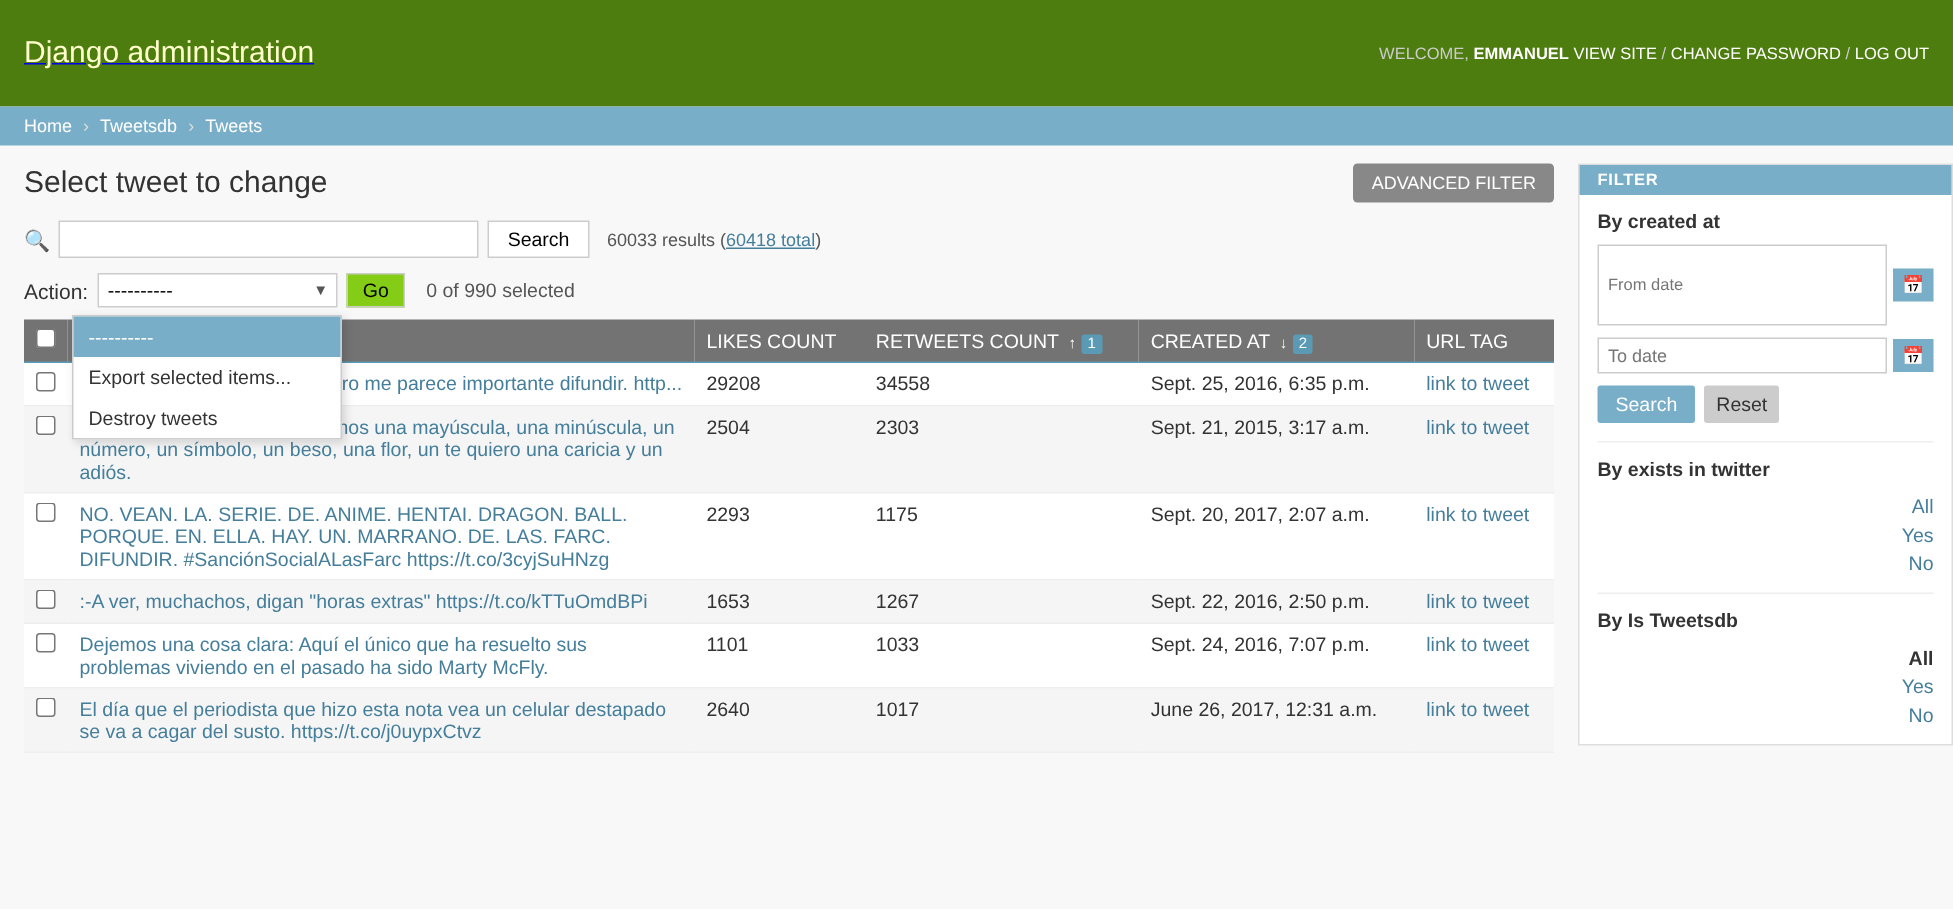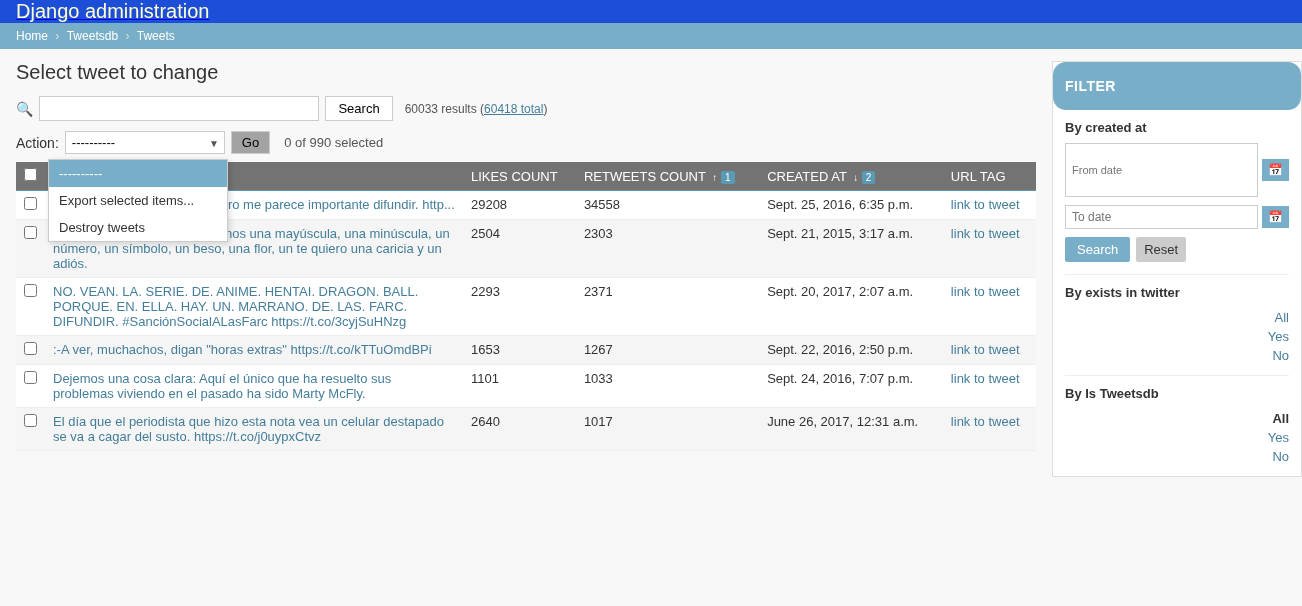--- a/index.html
+++ b/index.html
@@ -1,21 +1,21 @@
 <!DOCTYPE html>
 <html><head>
   <meta charset="utf-8">
   <style>
     * { box-sizing: border-box; margin: 0; padding: 0; }
     body { font-family: Arial, sans-serif; font-size: 13px; background: #f8f8f8; color: #333; }
 
     
     #header {
-      background: #1d4ed8;
-      padding: 0 16px;
+      background: #4d7c0f;
+      padding: 24px 16px;
       display: flex;
       justify-content: space-between;
       align-items: center;
     }
 
     
     #breadcrumb {
       background: #79aec8;
       padding: 6px 16px;
       font-size: 12px;
@@ -110,21 +110,21 @@
       position: absolute;
       right: 6px;
       top: 50%;
       transform: translateY(-50%);
       pointer-events: none;
       font-size: 10px;
       color: #555;
     }
     .go-btn {
       padding: 3px 10px;
-      background: #a3a3a3;
+      background: #84cc16;
       border: 1px solid #ccc;
       cursor: pointer;
       font-size: 13px;
     }
     .selected-count { color: #555; font-size: 13px; margin-left: 8px; }
 
     
     .dropdown-menu {
       position: absolute;
       top: 28px;
@@ -183,26 +183,25 @@
       margin-top: 12px;
     }
     .filter-section {
       background: #fff;
       border: 1px solid #ddd;
       margin-bottom: 0;
     }
     .filter-header {
       background: #79aec8;
       color: #fff;
-      padding: 16px 12px;
-      font-size: 14px;
+      padding: 4px 12px;
+      font-size: 11px;
       font-weight: bold;
       letter-spacing: 0.5px;
       text-transform: uppercase;
-      border-radius: 13px;
     }
     .filter-body { padding: 10px 12px; }
     .filter-group-title {
       font-size: 13px;
       font-weight: bold;
       margin-bottom: 8px;
       color: #333;
     }
     .filter-date-row {
       display: flex;
@@ -260,36 +259,47 @@
     .filter-option.active { color: #333; font-weight: bold; text-decoration: none; cursor: default; }
     .filter-divider { border: none; border-top: 1px solid #eee; margin: 10px 0; }
   </style>
 </head>
 <body>
 
 <div id="header">
   <a href="#">
     <span style="color:#ffc;font-size:20px;">Django administration</span>
   </a>
+  <div style="color:#ccc;font-size:11px;">
+    <span>WELCOME,</span>
+    <span style="color:#fff;font-weight:bold;">EMMANUEL</span>
+    <span> </span>
+    <a href="#" style="color:#fff;text-decoration:none;font-weight:normal;font-size:11px;">VIEW SITE</a>
+    <span style="color:#ccc;"> / </span>
+    <a href="#" style="color:#fff;text-decoration:none;font-size:11px;">CHANGE PASSWORD</a>
+    <span style="color:#ccc;"> / </span>
+    <a href="#" style="color:#fff;text-decoration:none;font-size:11px;">LOG OUT</a>
+  </div>
 </div>
 
 <div id="breadcrumb">
   <a href="#">Home</a>
   <span class="sep"> › </span>
   <a href="#">Tweetsdb</a>
   <span class="sep"> › </span>
   <span>Tweets</span>
 </div>
 
 <div id="content-wrapper">
 
   <div id="main-content">
 
     <div class="page-title-row">
       <h1 class="page-title">Select tweet to change</h1>
+      <button class="advanced-filter-btn">ADVANCED FILTER</button>
     </div>
 
     <div class="search-bar">
       <span class="search-icon-wrap">🔍</span>
       <input type="text" style="width: 280px; padding: 4px 6px; border: 1px solid rgb(204, 204, 204); font-size: 13px;">
       <button style="padding:4px 12px;background:#fff;border:1px solid #ccc;cursor:pointer;font-size:13px;">Search</button>
       <span class="results-count">
         <span>60033 results (</span><a href="#">60418 total</a><span>)</span>
       </span>
     </div>
@@ -341,21 +351,21 @@
             <td class="tweet-text"><a href="#">Su clave debe contener al menos una mayúscula, una minúscula, un número, un símbolo, un beso, una flor, un te quiero una caricia y un adiós.</a></td>
             <td>2504</td>
             <td>2303</td>
             <td>Sept. 21, 2015, 3:17 a.m.</td>
             <td><a href="#">link to tweet</a></td>
           </tr>
           <tr>
             <td><input type="checkbox" style=""></td>
             <td class="tweet-text"><a href="#">NO. VEAN. LA. SERIE. DE. ANIME. HENTAI. DRAGON. BALL. PORQUE. EN. ELLA. HAY. UN. MARRANO. DE. LAS. FARC. DIFUNDIR. #SanciónSocialALasFarc https://t.co/3cyjSuHNzg</a></td>
             <td>2293</td>
-            <td>2371</td>
+            <td>1175</td>
             <td>Sept. 20, 2017, 2:07 a.m.</td>
             <td><a href="#">link to tweet</a></td>
           </tr>
           <tr>
             <td><input type="checkbox" style=""></td>
             <td class="tweet-text"><a href="#">:-A ver, muchachos, digan "horas extras" https://t.co/kTTuOmdBPi</a></td>
             <td>1653</td>
             <td>1267</td>
             <td>Sept. 22, 2016, 2:50 p.m.</td>
             <td><a href="#">link to tweet</a></td>

